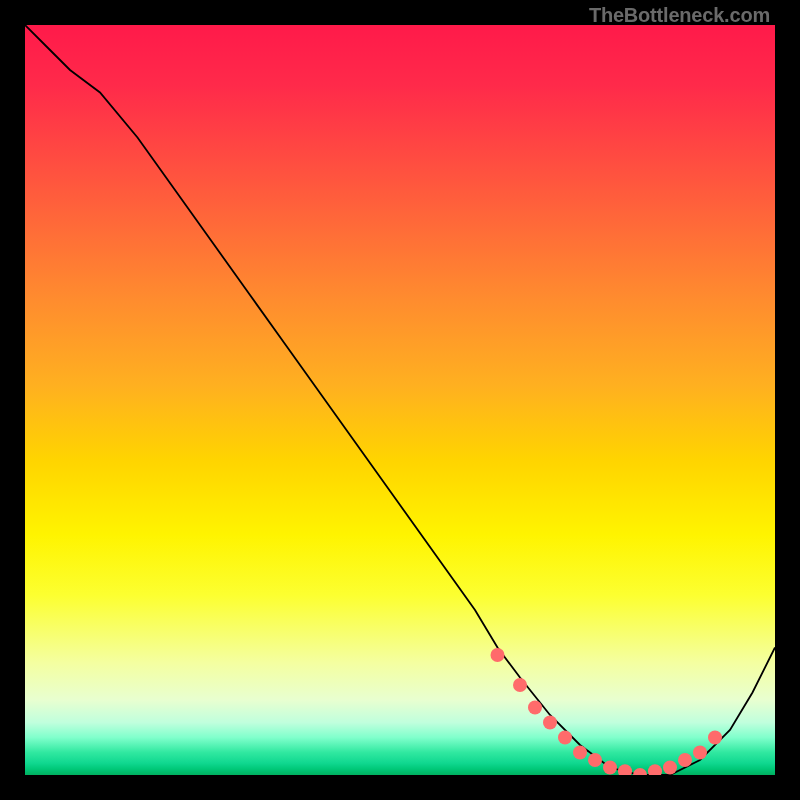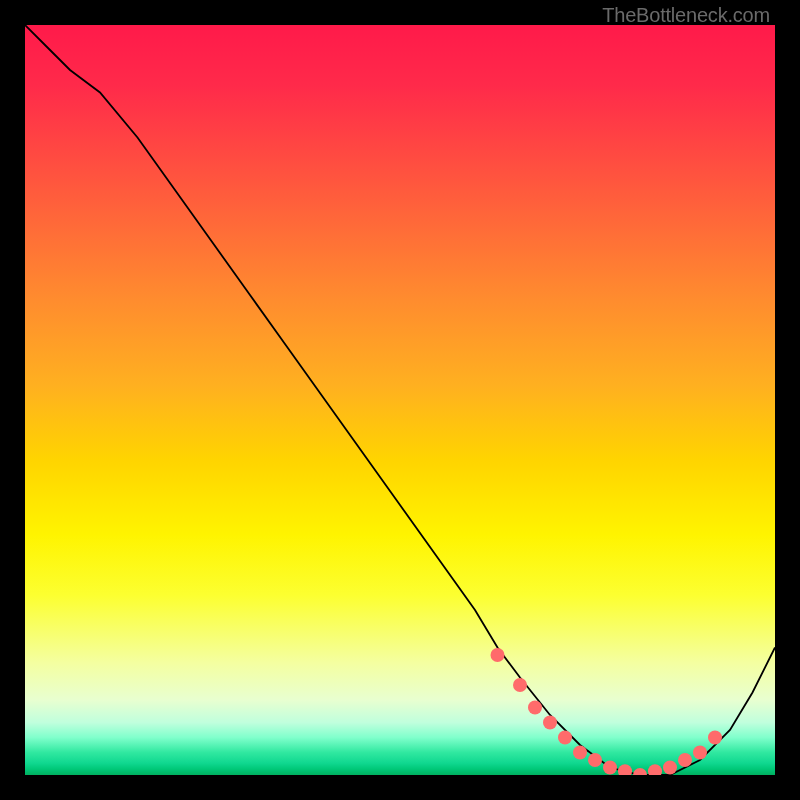--- a/index.html
+++ b/index.html
@@ -45,21 +45,21 @@
       #10d890 98.4%,
       #00c878 99.2%,
       #00b060 100%
     );
   }
   .watermark {
     position: absolute;
     top: 4px;
     right: 30px;
     font-size: 20px;
-    font-weight: 400;
+    font-weight: 700;
     color: #6a6a6a;
     letter-spacing: -0.2px;
   }
   svg.curve {
     position: absolute;
     inset: 0;
   }
 </style>
 </head>
 <body>

